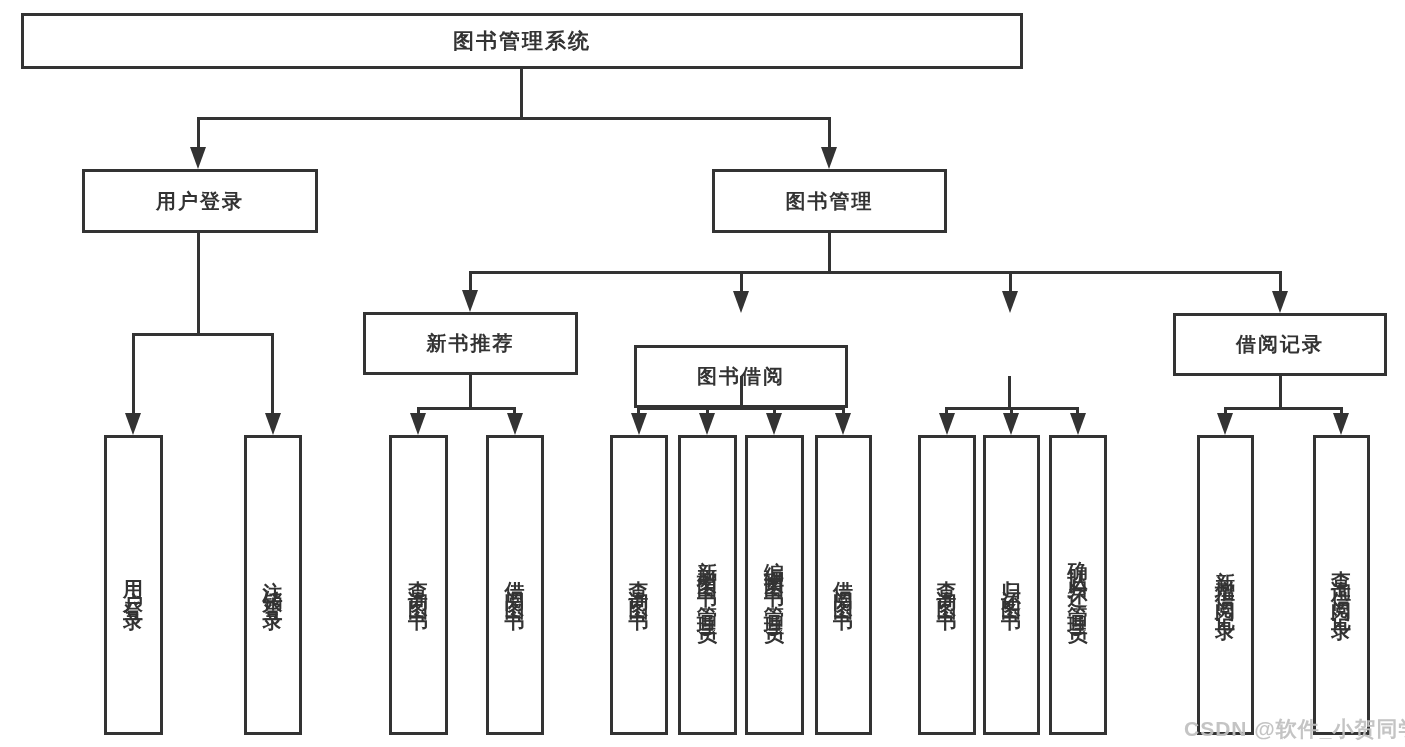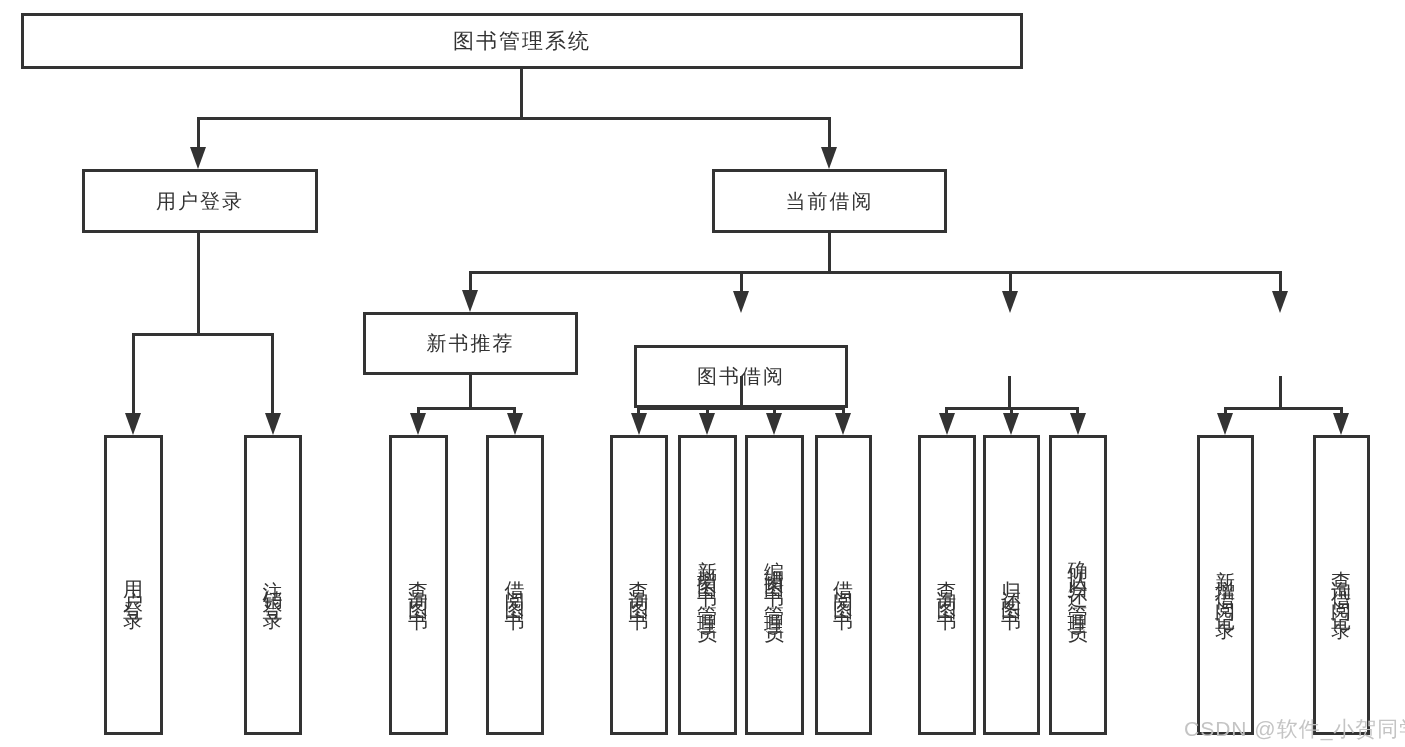--- a/index.html
+++ b/index.html
@@ -1,18 +1,18 @@
 <!DOCTYPE html>
 <html><head>
 <meta charset="utf-8">
 <style>
   html,body { margin:0; padding:0; background:#fff; }
   .stage {
     position:relative; width:1405px; height:747px; background:#ffffff;
-    overflow:hidden; font-family:"Liberation Sans","DejaVu Sans",sans-serif; color:#333;
+    overflow:hidden; font-family:"Liberation Sans","DejaVu Sans",sans-serif; color:#333;font-weight:bold;
   }
   .box {
     position:absolute; box-sizing:border-box; border:3px solid #333333; background:#ffffff;
     display:flex; align-items:center; justify-content:center;
     font-size:20px; letter-spacing:2px; color:#333; white-space:nowrap;
   }
   .box.root { font-size:21px; }
   .vbox {
     position:absolute; box-sizing:border-box; border:3px solid #333333; background:#ffffff;
     top:435px; height:300px;
@@ -34,27 +34,28 @@
 </style>
 </head>
 <body>
 
 <div class="stage">
 
   <div class="box root" style="left:21px; top:13px; width:1002px; height:56px;">图书管理系统</div>
 
   <div class="box" style="left:82px; top:169px; width:236px; height:64px;">用户登录</div>
 
-  <div class="box" style="left:712px; top:169px; width:235px; height:64px;">当前借阅</div>
+  <div class="box" style="left:712px; top:169px; width:235px; height:64px;">图书管理</div>
 
   <div class="box" style="left:363px; top:312px; width:215px; height:63px;">新书推荐</div>
 
   <div class="box" style="left:634px; top:313px; width:214px; height:63px;margin-top:32px;">图书借阅</div>
 
 
+  <div class="box" style="left:1173px; top:313px; width:214px; height:63px;">借阅记录</div>
 
   <div class="vbox" style="left:104px; width:59px;">用户登录</div>
   <div class="vbox" style="left:244px; width:58px;">注销登录</div>
 
   <div class="vbox" style="left:389px; width:59px;">查询图书</div>
   <div class="vbox" style="left:486px; width:58px;">借阅图书</div>
 
   <div class="vbox" style="left:610px; width:58px;">查询图书</div>
   <div class="vbox" style="left:678px; width:59px; letter-spacing:9px;">新增图书（管理员）</div>
   <div class="vbox" style="left:745px; width:59px; letter-spacing:9px;">编辑图书（管理员）</div>

